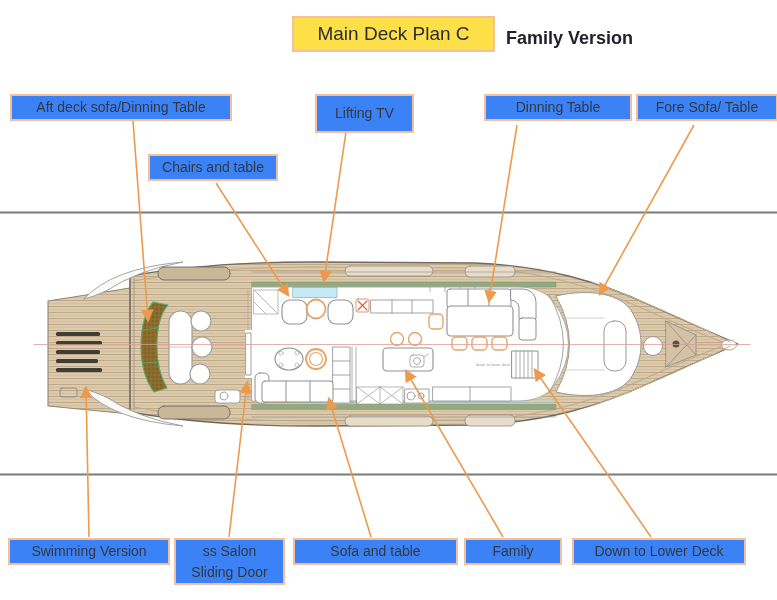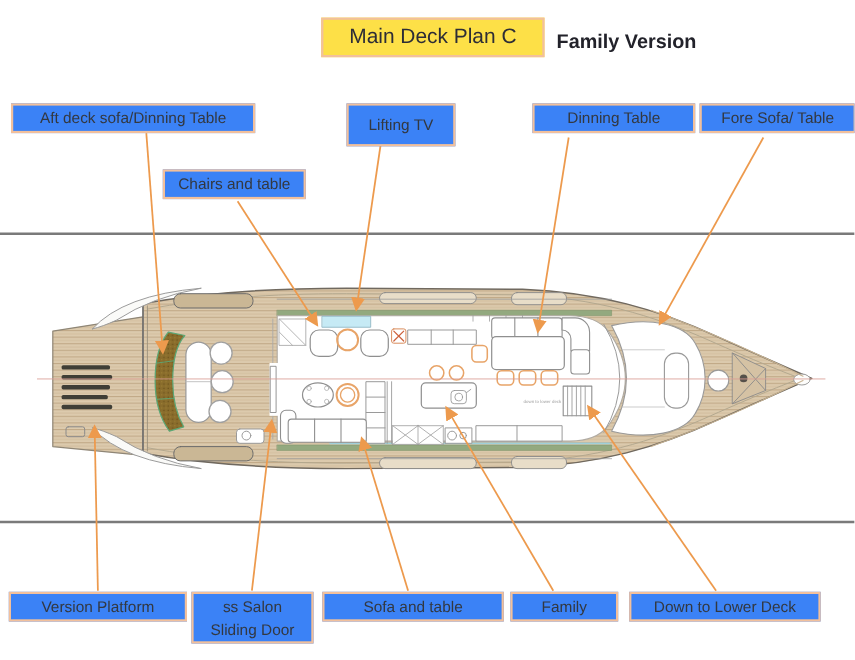--- a/index.html
+++ b/index.html
@@ -259,18 +259,18 @@
   </svg>
 
   <div id="title-box" style="left:292px;top:16px;width:203px;height:36px;">Main Deck Plan C</div>
   <div id="subtitle" style="left:506px;top:28px;">Family Version</div>
 
   <div class="label-box" style="left:10px;top:94px;width:222px;height:27px;">Aft deck sofa/Dinning Table</div>
   <div class="label-box" style="left:148px;top:154px;width:130px;height:27px;text-align:right;">Chairs and table</div>
   <div class="label-box" style="left:301px;top:94px;width:99px;height:39px;margin-left:14px;">Lifting TV</div>
   <div class="label-box" style="left:484px;top:94px;width:148px;height:27px;">Dinning Table</div>
   <div class="label-box" style="left:624px;top:94px;width:142px;height:27px;margin-left:12px;">Fore Sofa/ Table</div>
-  <div class="label-box" style="left:8px;top:538px;width:162px;height:27px;">Version Platform</div>
+  <div class="label-box" style="left:8px;top:538px;width:162px;height:27px;">Swimming Version</div>
   <div class="label-box" style="left:174px;top:538px;width:111px;height:47px;line-height:21px;padding:0 12px;">ss Salon Sliding Door</div>
   <div class="label-box" style="left:293px;top:538px;width:165px;height:27px;">Sofa and table</div>
   <div class="label-box" style="left:464px;top:538px;width:98px;height:27px;">Family</div>
   <div class="label-box" style="left:572px;top:538px;width:174px;height:27px;">Down to Lower Deck</div>
 </div>
 
 </body></html>

